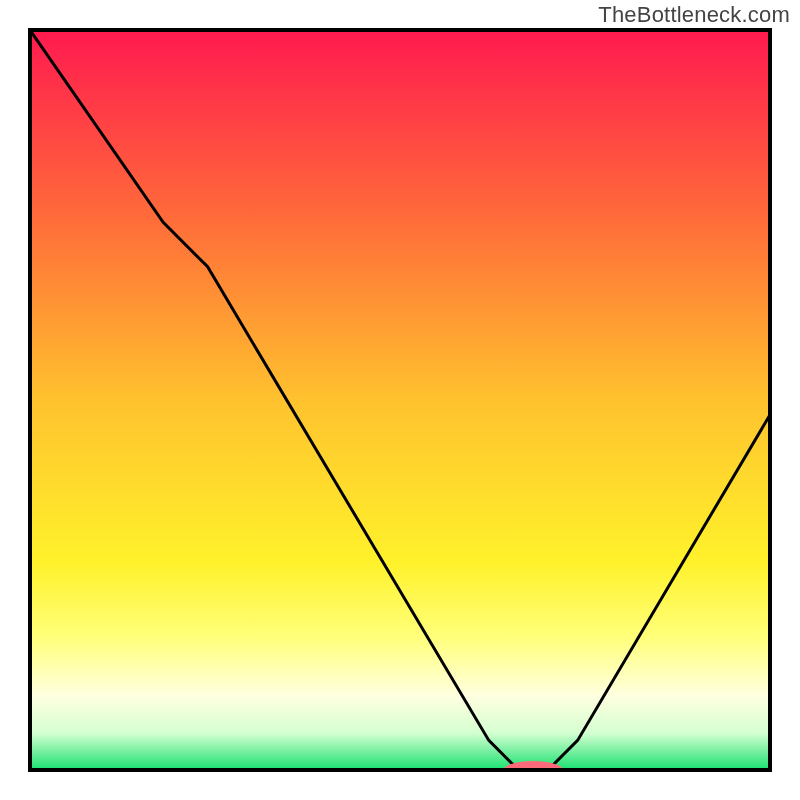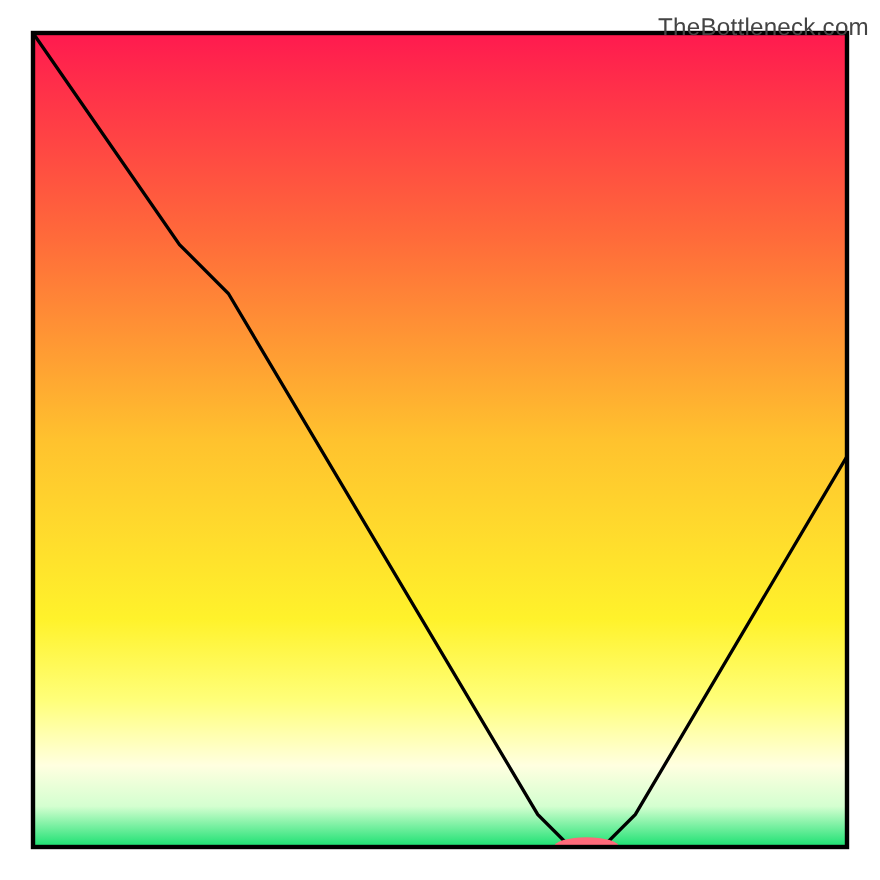--- a/index.html
+++ b/index.html
@@ -18,21 +18,20 @@
     height: 800px;
   }
   .watermark {
     position: absolute;
     top: 2px;
     right: 10px;
     font-size: 22px;
     font-weight: 500;
     color: #444444;
     letter-spacing: 0.2px;
-    margin-top: 10px;
   }
   svg {
     display: block;
   }
 </style>
 </head>
 <body>
 
 <div class="frame">
   <div class="watermark">TheBottleneck.com</div>

